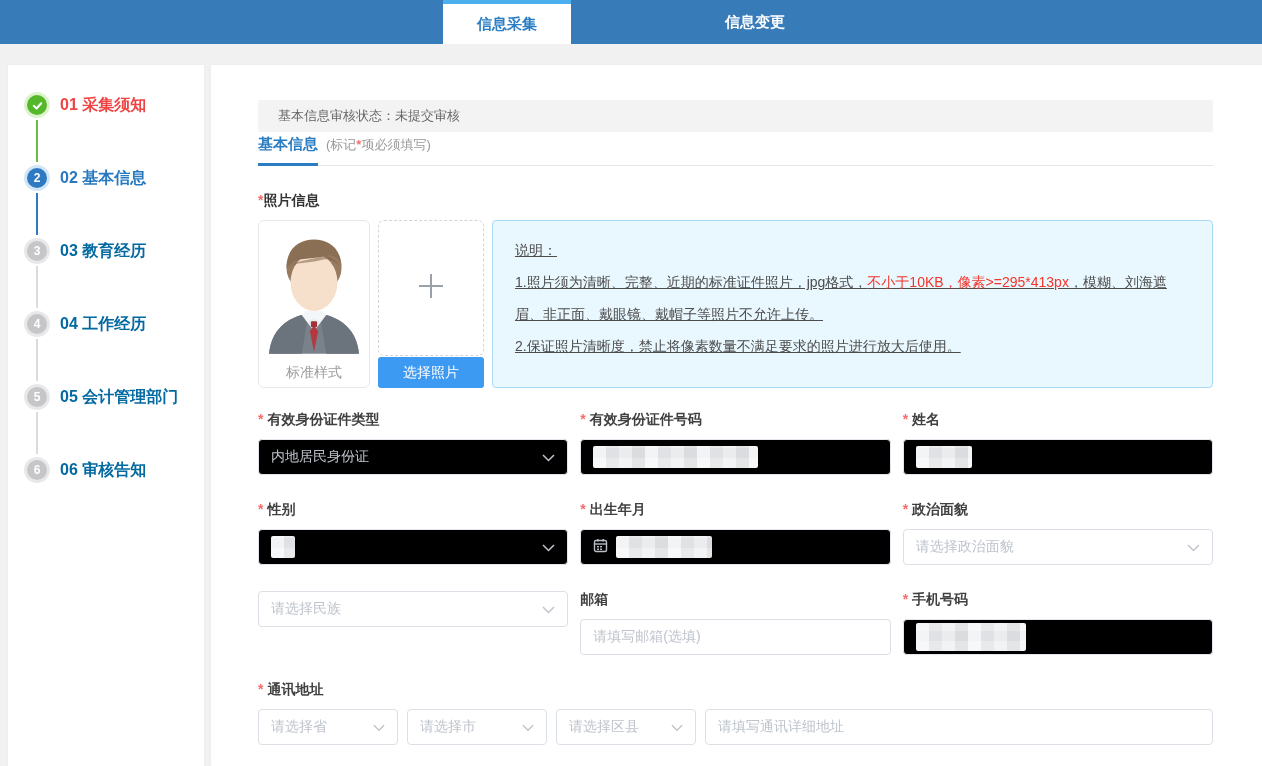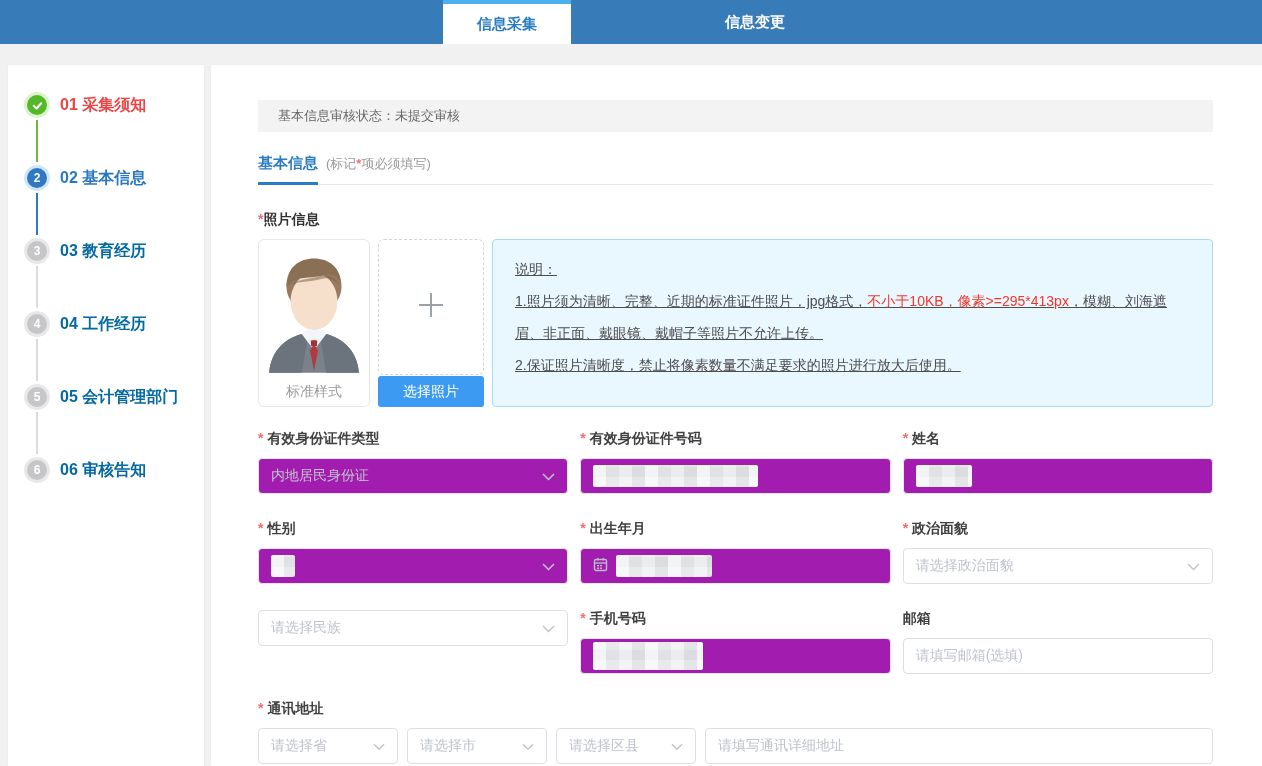--- a/index.html
+++ b/index.html
@@ -37,21 +37,21 @@
   .step.active .dot  { background:#2e79c1; }
   .step.active .lbl  { color:#2878c0; }
   .step.active::after{ background:#2e79c1; }
   .step.pending .ring{ background:#e8e8ea; }
   .step.pending .dot { background:#c6c6c8; }
   .step.pending .lbl { color:#0369a1; }
 
   
   .statusbar { height:32px; background:#f3f3f4; border-radius:2px; display:flex; align-items:center;
                padding-left:20px; font-size:13px; color:#666; }
-  .section-head { margin-top:22px; border-bottom:1px solid #e6e6e6; display:flex; align-items:baseline; }
+  .section-head { margin-top:3px; border-bottom:1px solid #e6e6e6; display:flex; align-items:baseline; }
   .section-tab { font-size:15px; font-weight:bold; color:#2b7dc3; padding-bottom:9px; border-bottom:3px solid #2b7dc3; margin-bottom:-1px; }
   .section-note { margin-left:8px; font-size:13px; color:#999; }
   .star { color:#f56c6c; margin-right:4px; font-weight:bold; }
   .flabel { font-size:14px; font-weight:bold; color:#404040; }
 
   .photo-label { margin:26px 0 10px; font-size:14px; font-weight:bold; color:#333; }
   .photo-row { display:flex; gap:8px; height:168px; }
   .sample-card { width:112px; border:1px solid #e8e8e8; border-radius:6px; display:flex; flex-direction:column; overflow:hidden; }
   .sample-card .pic { flex:1; padding:2px 4px 0; }
   .sample-card .cap { height:33px; display:flex; align-items:center; justify-content:center; color:#9c9c9c; font-size:14px; }
@@ -59,21 +59,21 @@
   .upload-box { height:136px; border:1px dashed #d5d5d5; border-radius:6px; display:flex; align-items:center; justify-content:center; cursor:pointer; }
   .choose-btn { height:31px; margin-top:1px; background:#3d9af2; color:#fff; font-size:14px; border:none; border-radius:3px; cursor:pointer; }
   .notice { flex:1; background:#e9f7fe; border:1px solid #a8daf3; border-radius:4px; padding:13px 22px; font-size:14px; color:#4d4d4d; line-height:32px;text-decoration:underline; }
   .notice .red { color:#f5352b; }
 
   .fgrid { display:grid; grid-template-columns:repeat(3,1fr); column-gap:12px; margin-top:23px; }
   .fgrid.next { margin-top:26px; }
   .fgroup .flabel { margin-bottom:10px; }
   .fbox { height:36px; border-radius:4px; border:1px solid #dcdfe6; background:#fff; display:flex; align-items:center;
           padding:0 12px; font-size:14px; color:#bfc4cc; }
-  .fbox.disabled { background:#a21caf; border-color:#e4e7ed;text-align:center; }
+  .fbox.disabled { background:#000000; border-color:#e4e7ed;text-align:center; }
   .chev { margin-left:auto; flex:0 0 auto; }
   .mosaic { border-radius:2px; background-color:#e9ebee;
     background-image:repeating-linear-gradient(90deg, rgba(255,255,255,.55) 0 13px, rgba(0,0,0,.025) 13px 26px, rgba(255,255,255,.25) 26px 39px, rgba(0,0,0,.045) 39px 52px),
                      repeating-linear-gradient(0deg, rgba(255,255,255,.2) 0 10px, rgba(0,0,0,.02) 10px 20px); }
   .addr-row { display:flex; gap:9px; }
   .addr-row .sel { width:140px; }
   .addr-row .detail { flex:1; }
   .cal { margin-right:8px; flex:0 0 auto; }
 </style>
 </head>
@@ -272,29 +272,29 @@
     <div class="fgrid next">
       <div class="fgroup">
         <div class="fbox">
           <span>请选择民族</span>
           <span class="chev"><svg width="13" height="8" viewBox="0 0 13 8">
                 <polyline points="1,1 6.5,6.5 12,1" fill="none" stroke="#c0c4cc" stroke-width="1.5"></polyline>
               </svg></span>
         </div>
       </div>
       <div class="fgroup">
-        <div class="flabel"><span class="star">*</span><span>手机号码</span></div>
-        <div class="fbox disabled">
-          <span class="mosaic" style="width:110px;height:28px;"></span>
-        </div>
-      </div>
-      <div class="fgroup">
         <div class="flabel"><span>邮箱</span></div>
         <div class="fbox">
           <span>请填写邮箱(选填)</span>
+        </div>
+      </div>
+      <div class="fgroup">
+        <div class="flabel"><span class="star">*</span><span>手机号码</span></div>
+        <div class="fbox disabled">
+          <span class="mosaic" style="width:110px;height:28px;"></span>
         </div>
       </div>
     </div>
 
     <div class="fgrid next" style="grid-template-columns:1fr;">
       <div class="fgroup">
         <div class="flabel"><span class="star">*</span><span>通讯地址</span></div>
         <div class="addr-row">
           <div class="fbox sel">
             <span>请选择省</span>

